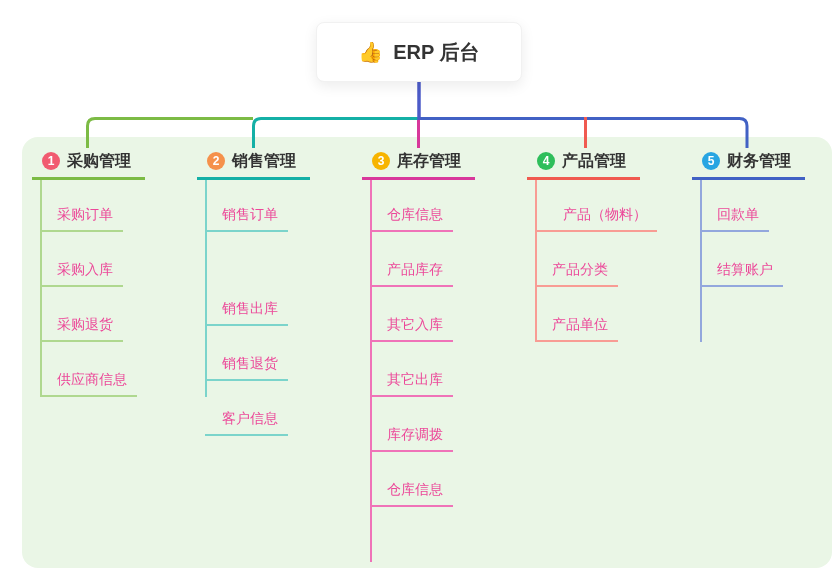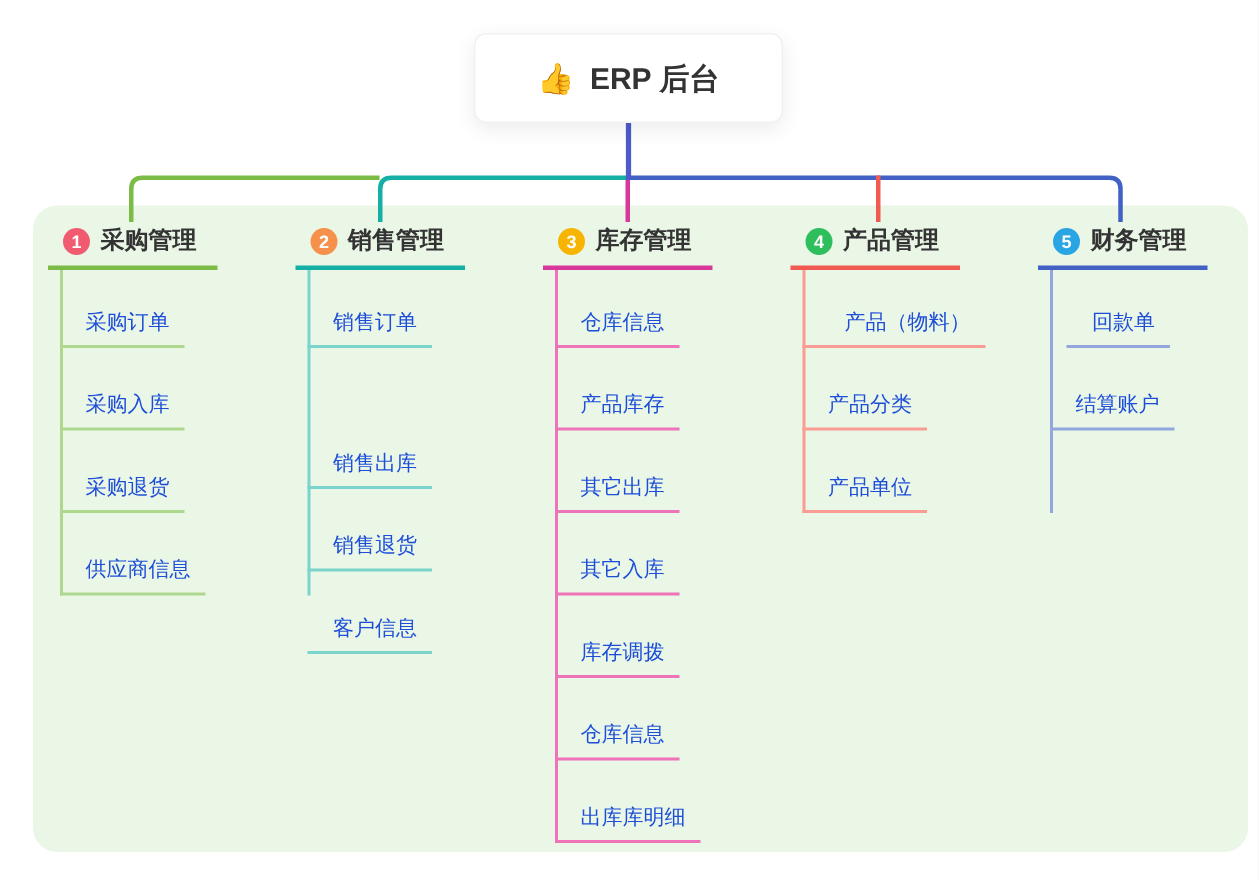--- a/index.html
+++ b/index.html
@@ -43,21 +43,21 @@
     text-align:center;flex:0 0 18px;
   }
   .spine{position:absolute;left:8px;top:30px;width:2px;}
   .children{position:absolute;left:8px;top:27px;}
   .child-row{
     height:55px;box-sizing:border-box;
     display:flex;align-items:flex-end;
     width:-moz-fit-content;width:fit-content;
     padding:0 10px 6px 17px;
     border-bottom:2px solid #ccc;
-    font-size:14px;color:#1d4ed8;white-space:nowrap;
+    font-size:14px;color:#ec4899;white-space:nowrap;
   }
 </style>
 </head>
 <body>
 
 <div class="panel"></div>
 
 <svg class="connectors" width="839" height="588">
   <path d="M419 118.5 H739.5 Q747 118.5 747 126 V148" fill="none" stroke-width="3" stroke="#4161C4"></path>
   <path d="M419 118.5 H261 Q253.5 118.5 253.5 126 V148" fill="none" stroke-width="3" stroke="#14B0A6"></path>
@@ -102,25 +102,24 @@
 
   <div class="branch" style="left: 362px;">
     <div class="branch-heading" style="border-bottom-color: rgb(216, 56, 155);">
       <span class="badge" style="background: rgb(247, 180, 0);">3</span>
       <span class="branch-label">库存管理</span>
     </div>
     <div class="spine" style="background: rgb(239, 115, 184); height: 382px;"></div>
     <div class="children">
       <div class="child-row" style="border-bottom-color: rgb(239, 115, 184);">仓库信息</div>
       <div class="child-row" style="border-bottom-color: rgb(239, 115, 184);">产品库存</div>
+      <div class="child-row" style="border-bottom-color: rgb(239, 115, 184);">其它入库</div>
       <div class="child-row" style="border-bottom-color: rgb(239, 115, 184);">其它出库</div>
-      <div class="child-row" style="border-bottom-color: rgb(239, 115, 184);">其它入库</div>
       <div class="child-row" style="border-bottom-color: rgb(239, 115, 184);">库存调拨</div>
       <div class="child-row" style="border-bottom-color: rgb(239, 115, 184);">仓库信息</div>
-      <div class="child-row" style="border-bottom-color: rgb(239, 115, 184);">出库库明细</div>
     </div>
   </div>
 
   <div class="branch" style="left: 527px;">
     <div class="branch-heading" style="border-bottom-color: rgb(240, 90, 80);">
       <span class="badge" style="background: rgb(46, 190, 91);">4</span>
       <span class="branch-label">产品管理</span>
     </div>
     <div class="spine" style="background: rgb(248, 156, 148); height: 162px;"></div>
     <div class="children">
@@ -130,16 +129,16 @@
     </div>
   </div>
 
   <div class="branch" style="left: 692px;">
     <div class="branch-heading" style="border-bottom-color: rgb(65, 97, 196);">
       <span class="badge" style="background: rgb(40, 165, 226);">5</span>
       <span class="branch-label">财务管理</span>
     </div>
     <div class="spine" style="background: rgb(147, 167, 221); height: 162px;"></div>
     <div class="children">
-      <div class="child-row" style="border-bottom-color: rgb(147, 167, 221); margin-left: 11px;">回款单</div>
+      <div class="child-row" style="border-bottom-color: rgb(147, 167, 221);">回款单</div>
       <div class="child-row" style="border-bottom-color: rgb(147, 167, 221);">结算账户</div>
     </div>
   </div>
 
 </body></html>

